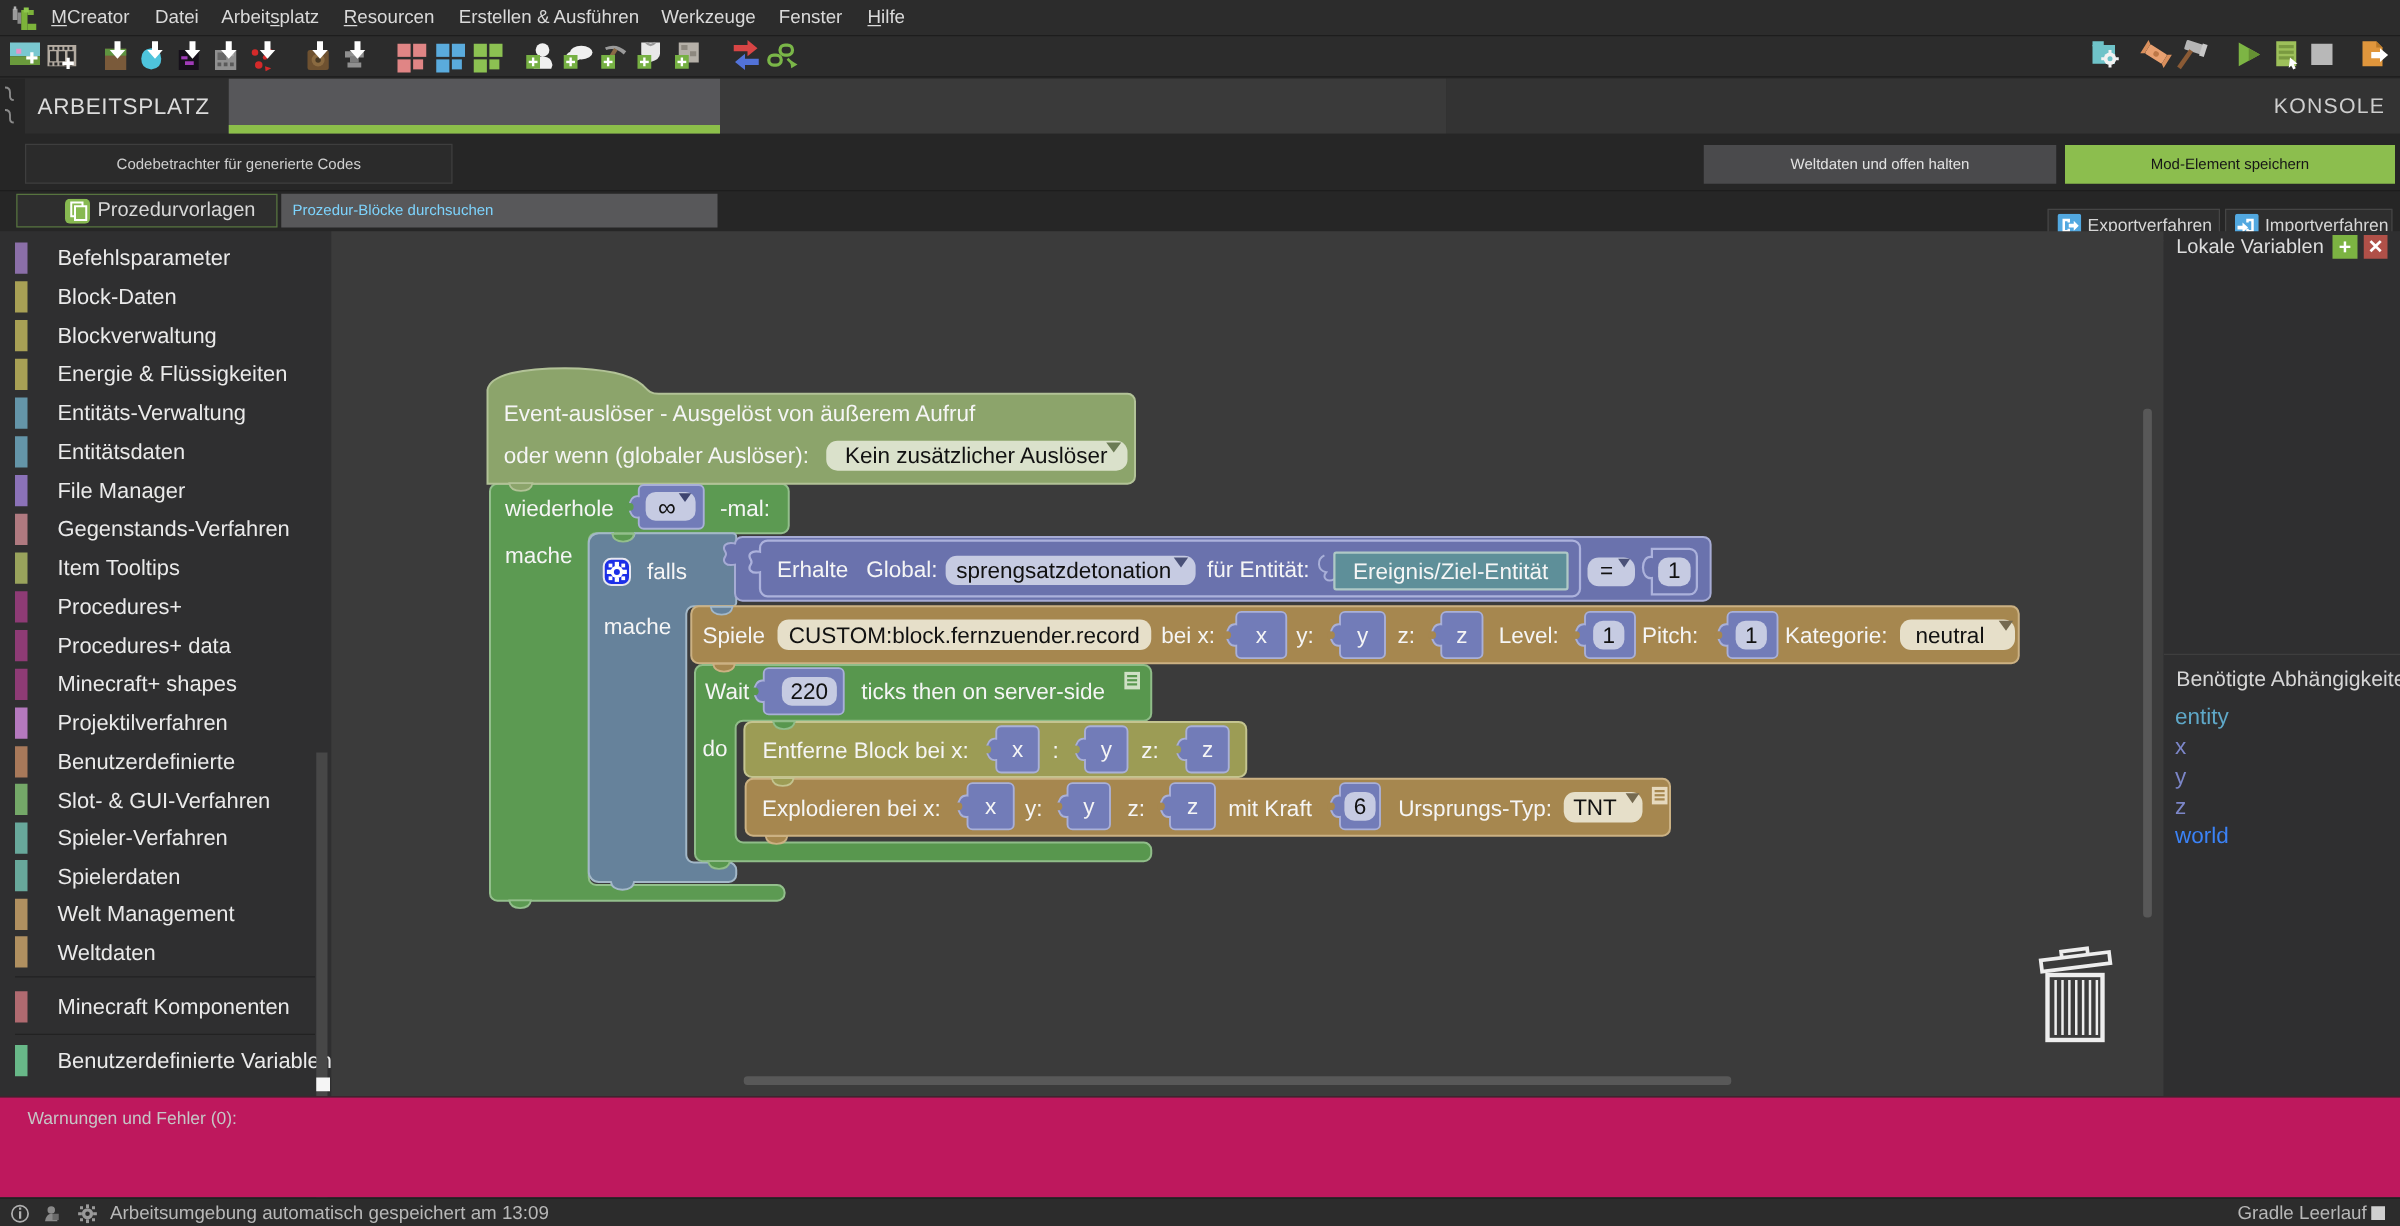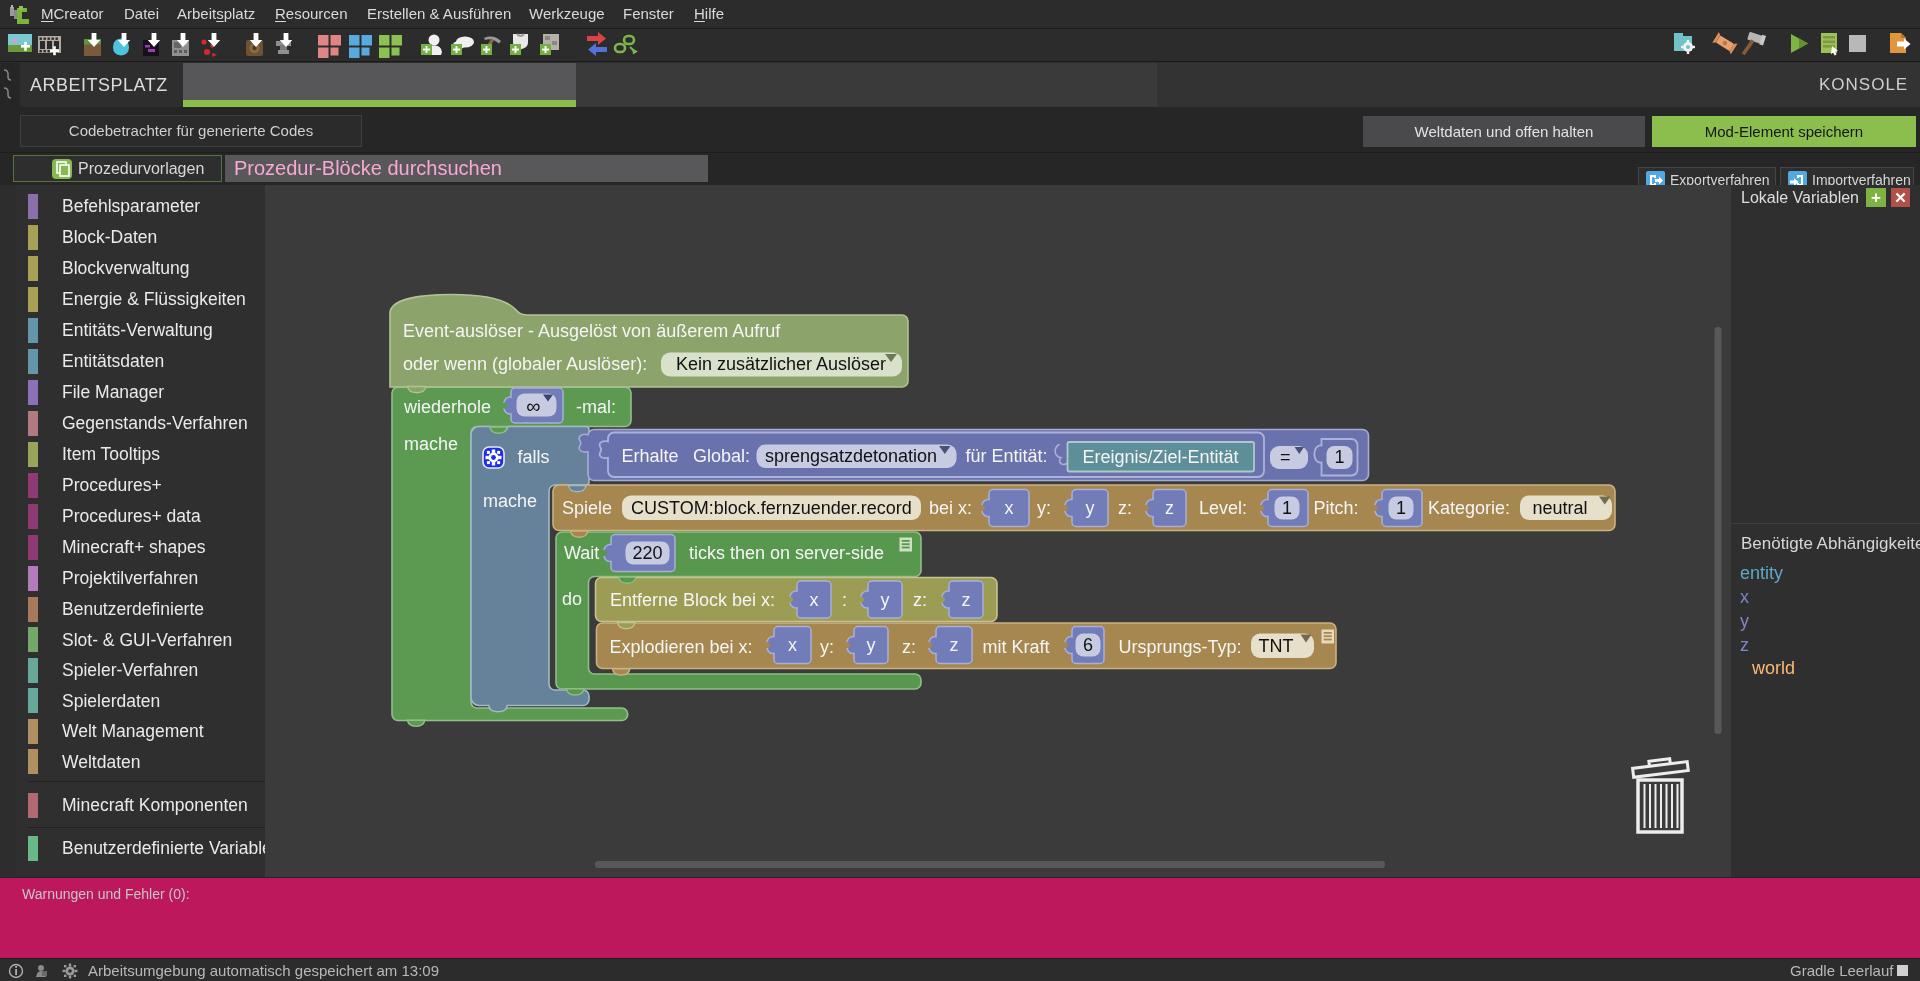--- a/index.html
+++ b/index.html
@@ -16,29 +16,29 @@
 #tabrow .seg1 { left:0; top:0; width:20px; height:44px; background:#262626; }
 #tabrow .seg2 { left:576px; top:0; width:581px; height:44px; background:#3a3a3a; }
 #tabrow .seg3 { left:1157px; top:0; width:763px; height:44px; background:#333333; }
 #tab-active { left:183px; top:0; width:393px; height:44px; background:#57575a; }
 #tab-underline { left:183px; top:37px; width:393px; height:7px; background:#8cbf4a; }
 #arbeitsplatz { left:30px; top:0; height:44px; line-height:44px; color:#dcdcdc; font-size:18px; letter-spacing:0.5px; }
 #tabtext { left:45px; top:0; height:44px; line-height:44px; color:#e4e4e4; font-size:13.5px; letter-spacing:0.3px; }
 #konsole { left:1819px; top:0; height:44px; line-height:44px; color:#cecece; font-size:17px; letter-spacing:1px; }
 #strip1 { left:0; top:107px; width:1920px; height:45px; background:#262626; }
 #strip2 { left:0; top:152px; width:1920px; height:33px; background:#262626; border-top:1px solid #1d1d1d; }
-.btn { position:absolute; font-size:15px; text-align:center; }
+.btn { position:absolute; font-size:12px; text-align:center; }
 #btn-code { left:20px; top:115px; width:342px; height:32px; line-height:30px; background:#2b2b2b; border:1px solid #3e3e3e; color:#cfcfcf; }
 #btn-keep { left:1363px; top:116px; width:282px; height:31px; line-height:31px; background:#4a4a4c; color:#e2e2e2; }
 #btn-save { left:1652px; top:116px; width:264px; height:31px; line-height:31px; background:#8cbe4e; color:#161616; }
 #btn-proz { left:13px; top:155px; width:209px; height:27px; background:#2e2e2e; border:1px solid #57743f; color:#d8d8d8; font-size:16px; }
-#searchbox { left:225px; top:155px; width:483px; height:27px; background:#58585a; color:#f9a8d4; font-size:20px; line-height:27px; padding-left:9px; }
+#searchbox { left:225px; top:155px; width:349px; height:27px; background:#58585a; color:#7dd3fc; font-size:12px; line-height:27px; padding-left:9px; }
 .expimp { position:absolute; top:155px; height:26px; background:#2e2e2e; border:1px solid #454545; color:#d6d6d6; font-size:14px; line-height:24px;margin-top:12px; }
 
-#sidebar { left:16px; top:185px; width:265px; height:692px; background:#2f2f30; }
+#sidebar { left:0; top:185px; width:265px; height:692px; background:#2f2f30; }
 #canvas { left:265px; top:185px; width:1466px; height:692px; background:#3b3b3b; }
 #rightpanel { left:1731px; top:185px; width:189px; height:692px; background:#2f2f30; overflow:hidden; }
 #warnings { left:0; top:877px; width:1920px; height:81px; background:#be185d; border-top:1px solid #242424; color:#c6c6c6; font-size:14px; }
 #statusbar { left:0; top:958px; width:1920px; height:23px; background:#2c2c2c; border-top:1px solid #1e1e1e; color:#b8b8b8; font-size:15px; }
 .cat { position:absolute; left:46px; color:#eaeaea; font-size:17.5px; white-space:nowrap; }
 .chip { position:absolute; left:12px; width:10px; height:25px; }
 .sep { position:absolute; left:12px; width:240px; height:1px; background:#222; }
 .dep { position:absolute; left:9px; font-size:18px; }
 svg text { font-family:"Liberation Sans", sans-serif; }
 </style>
@@ -594,21 +594,21 @@
   <div class="abs" id="rightpanel">
     <div class="abs" style="left:10px;top:4px;color:#dedede;font-size:16px;white-space:nowrap;">Lokale Variablen</div>
     <div class="abs" style="left:135px;top:3px;width:20px;height:19px;background:#7cb342;color:#fff;font-size:17px;font-weight:bold;text-align:center;line-height:19px;">+</div>
     <div class="abs" style="left:160px;top:3px;width:19px;height:19px;background:#b05048;color:#fff;font-size:15px;font-weight:bold;text-align:center;line-height:19px;">✕</div>
     <div class="abs" style="left:0;top:338px;width:189px;height:1px;background:#3e3e3e;"></div>
     <div class="abs" style="left:10px;top:349px;color:#d6d6d6;font-size:17px;white-space:nowrap;">Benötigte Abhängigkeiten</div>
     <div class="dep" style="top:378px;color:#5fa8c8;">entity</div>
     <div class="dep" style="top:402px;color:#7c86c8;">x</div>
     <div class="dep" style="top:426px;color:#7c86c8;">y</div>
     <div class="dep" style="top:449.5px;color:#7c86c8;">z</div>
-    <div class="dep" style="top:473px;color:#fdba74;margin-left:12px;">world</div>
+    <div class="dep" style="top:473px;color:#3b82f6;">world</div>
   </div>
   <div class="abs" id="warnings">
       <div style="margin:8px 0 0 22px;">Warnungen und Fehler (0):</div>
     </div>
   <div class="abs" id="statusbar">
     <svg class="abs" style="left:8px;top:4px;" width="70" height="16" viewBox="0 0 70 16">
       <circle cx="8" cy="8" r="6.5" fill="none" stroke="#b0b0b0" stroke-width="1.4"></circle>
       <rect x="7.2" y="6" width="1.8" height="6" fill="#b0b0b0"></rect>
         <rect x="7.2" y="3" width="1.8" height="1.8" fill="#b0b0b0"></rect>
       <g transform="translate(28,1)">

